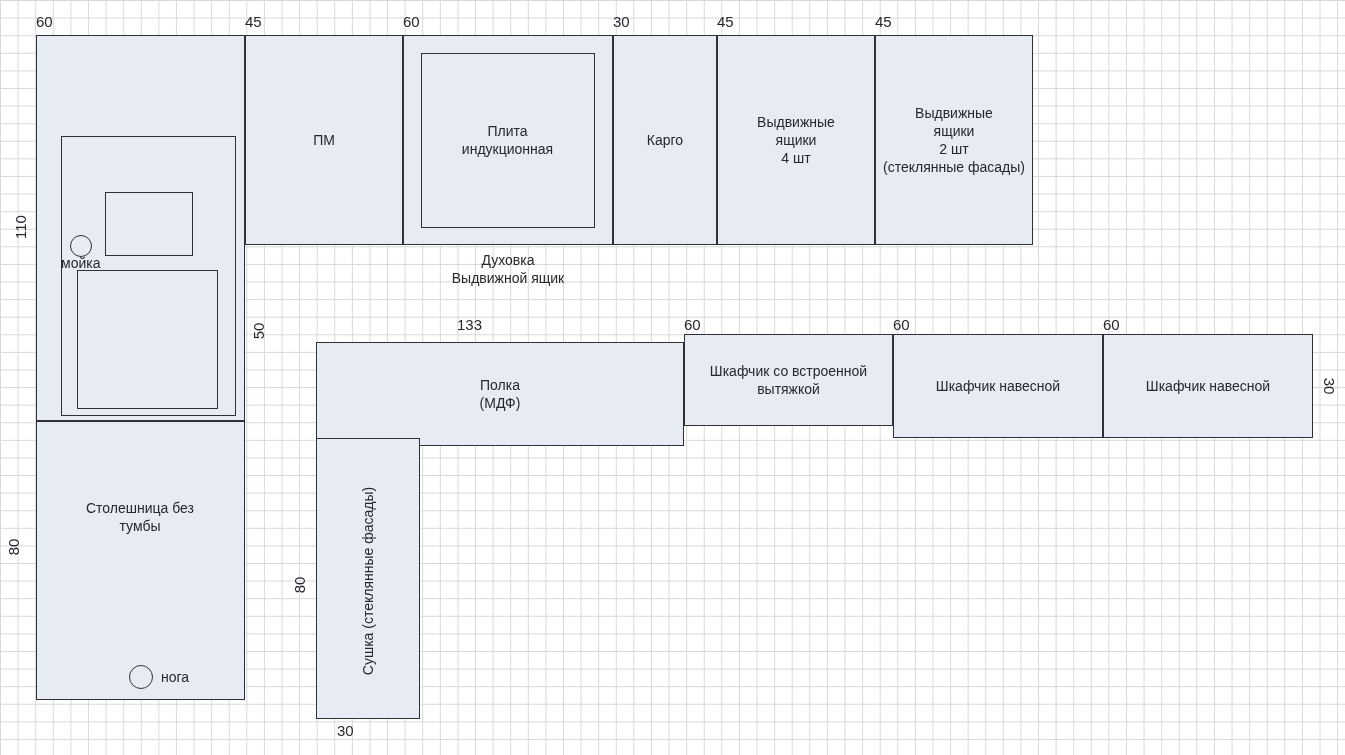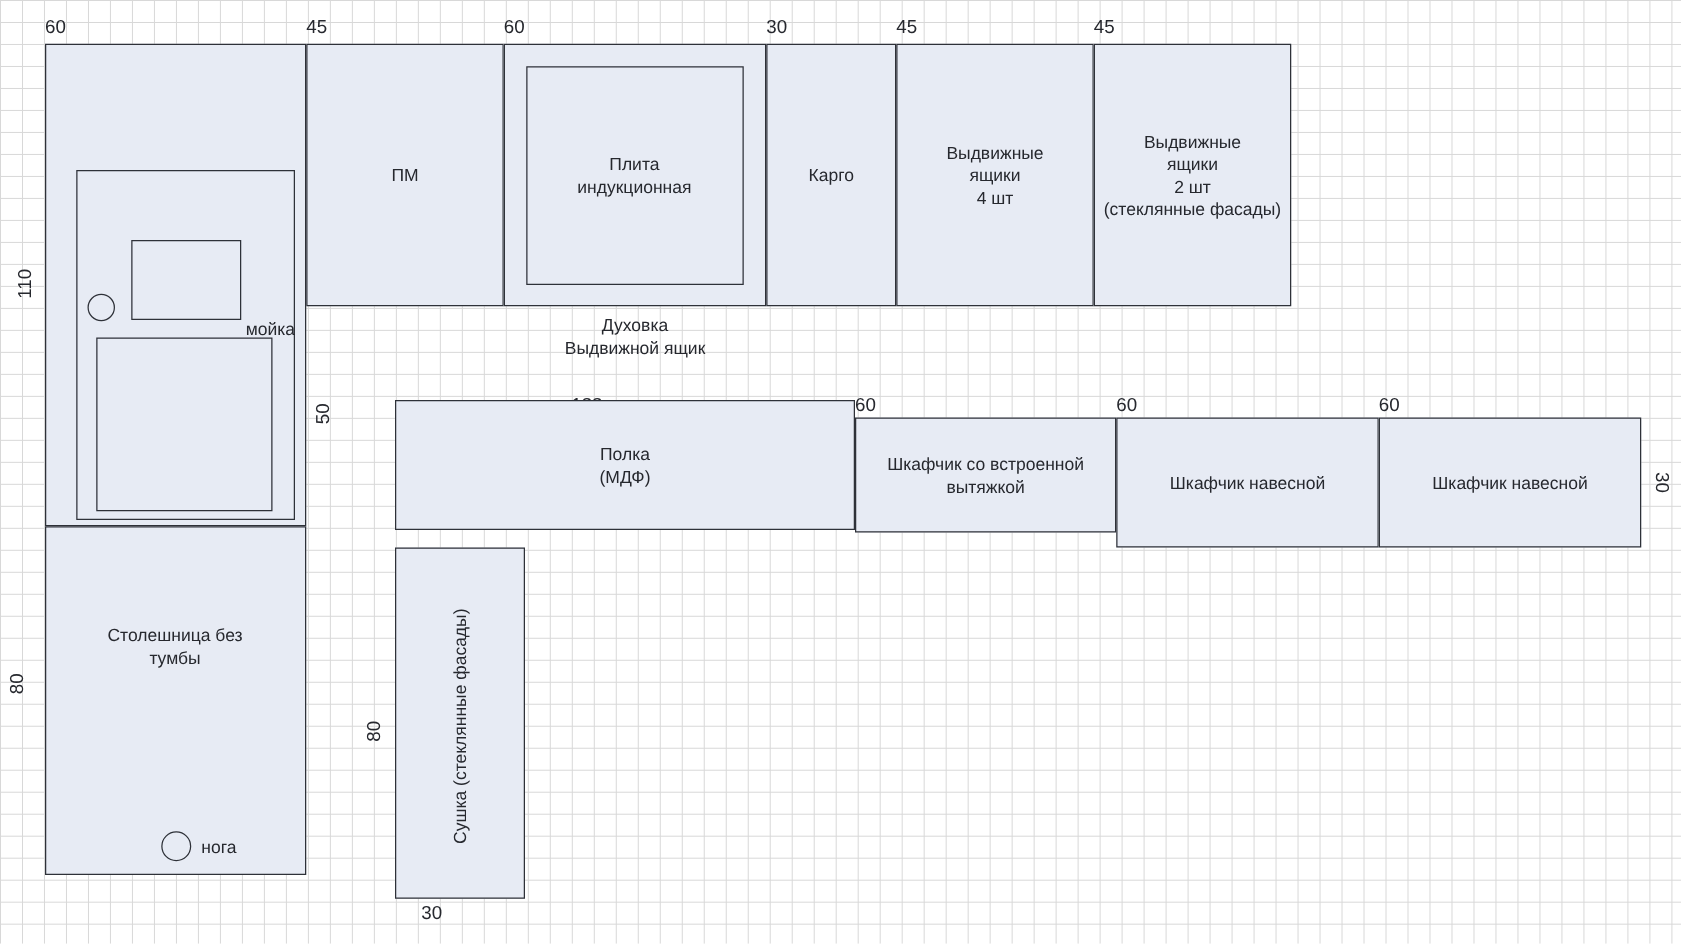--- a/index.html
+++ b/index.html
@@ -62,21 +62,21 @@
   <div class="dim" style="left:875px;top:13px;width:158px;">45</div>
 
   <div class="vlabel" style="left:21px;top:227px;">110</div>
   <div class="vlabel" style="left:14px;top:547px;">80</div>
   <div class="vlabel" style="left:259px;top:331px;">50</div>
 
   <div class="box noflex" style="left:36px;top:35px;width:209px;height:386px;">
     <div class="ibox noflex" style="left:24px;top:100px;width:175px;height:280px;"></div>
     <div class="ibox noflex" style="left:68px;top:156px;width:88px;height:64px;"></div>
     <div class="circle" style="left:33px;top:199px;width:22px;height:22px;"></div>
-    <div class="freelabel" style="left:24px;top:218px;width:175px;text-align:right;">мойка</div>
+    <div class="freelabel" style="left:24px;top:218px;width:175px;text-align:left;">мойка</div>
     <div class="ibox noflex" style="left:40px;top:234px;width:141px;height:139px;"></div>
   </div>
 
   <div class="box" style="left:245px;top:35px;width:158px;height:210px;">
     <div>ПМ</div>
   </div>
 
   <div class="box noflex" style="left:403px;top:35px;width:210px;height:210px;">
     <div class="ibox" style="left:16.5px;top:16.5px;width:174px;height:175px;">
       <div>Плита</div>
@@ -105,21 +105,21 @@
     <div>Духовка</div>
     <div>Выдвижной ящик</div>
   </div>
 
   <div class="dim" style="left:457px;top:316px;width:80px;">133</div>
   <div class="dim" style="left:684px;top:316px;width:209px;">60</div>
   <div class="dim" style="left:893px;top:316px;width:210px;">60</div>
   <div class="dim" style="left:1103px;top:316px;width:210px;">60</div>
   <div class="vlabel cw" style="left:1329px;top:386px;">30</div>
 
-  <div class="box" style="left:316px;top:320px;width:368px;height:104px;">
+  <div class="box" style="left:316px;top:342px;width:368px;height:104px;">
     <div>Полка</div>
     <div>(МДФ)</div>
   </div>
   <div class="box" style="left:684px;top:334px;width:209px;height:92px;">
     <div>Шкафчик со встроенной</div>
     <div>вытяжкой</div>
   </div>
   <div class="box" style="left:893px;top:334px;width:210px;height:104px;">
     <div>Шкафчик навесной</div>
   </div>

